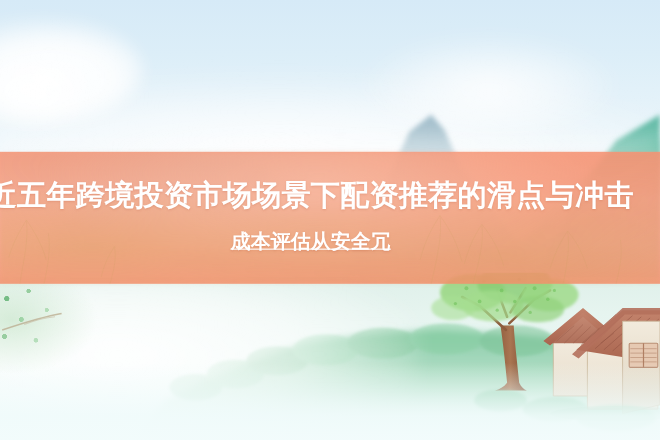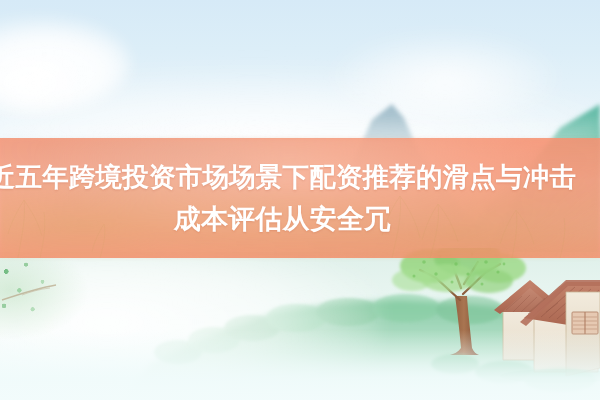--- a/index.html
+++ b/index.html
@@ -143,21 +143,21 @@
     color:#ffffff;
     font-family:"Liberation Sans", sans-serif;
     font-weight:700;
     font-size:27px;
     line-height:40px;
     letter-spacing:.2px;
     white-space:nowrap;
     text-shadow:0 1px 2px rgba(190,95,65,.28);
   }
   .title-line.l1 { font-size:26.5px; }
-  .title-line.l2 { font-size:27px; }
+  .title-line.l2 { font-size:18px;text-decoration:underline; }
 </style>
 </head>
 <body>
 
 <div id="scene">
 
   <div class="sky"></div>
   <div class="cloud-band"></div>
   <div class="cloud-a"></div>
   <div class="cloud-b"></div>

